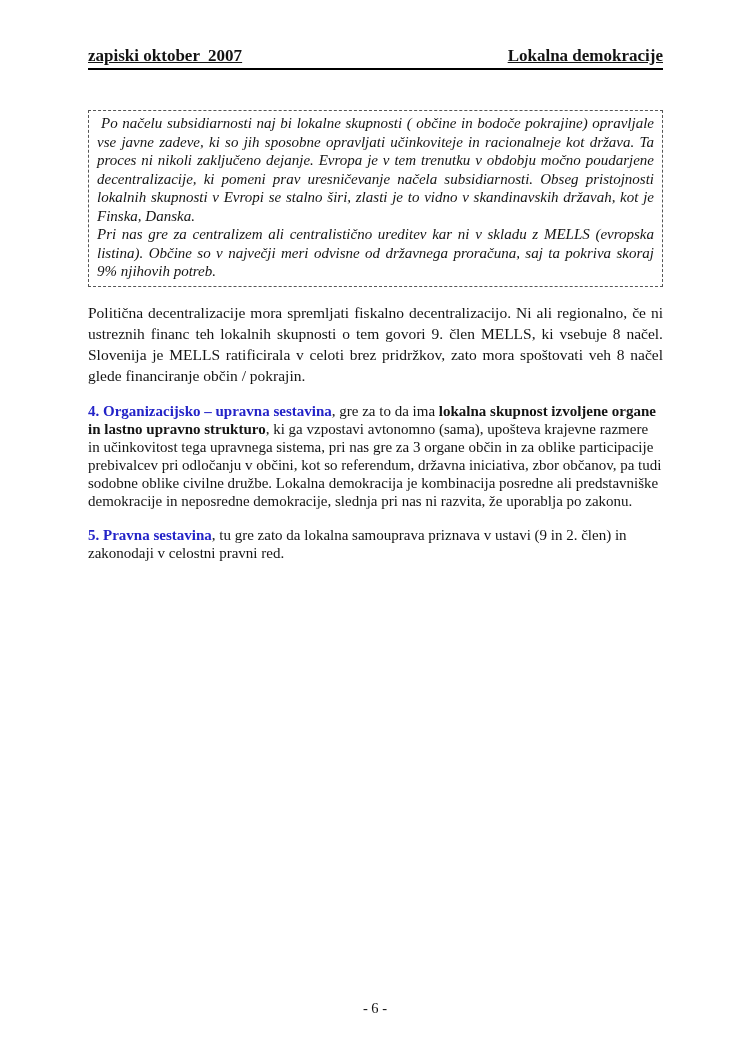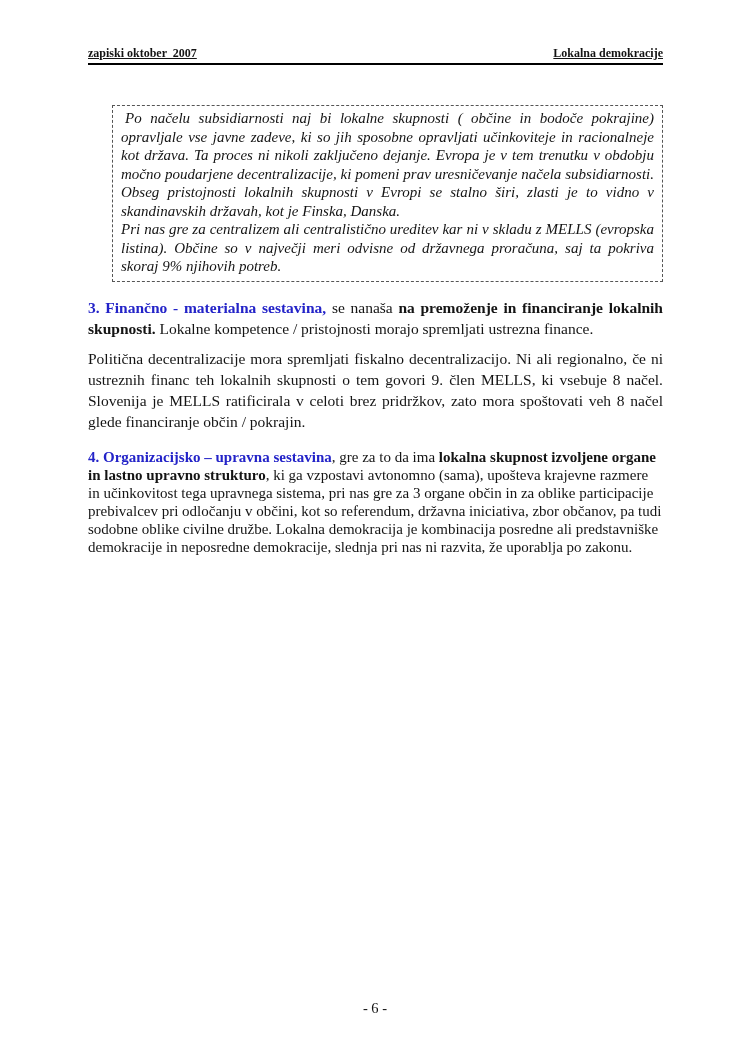--- a/index.html
+++ b/index.html
@@ -22,29 +22,28 @@
     display: flex;
     justify-content: space-between;
     align-items: flex-end;
     border-bottom: 2px solid #000000;
     padding-bottom: 2px;
     margin-bottom: 40px;
   }
   .header .h-left,
   .header .h-right {
     font-weight: 700;
-    font-size: 12px;
+    font-size: 17px;
     text-decoration: underline;
     white-space: pre-wrap;
   }
   .note-box {
     border: 1px dashed #555555;
     padding: 3px 8px 5px 8px;
     margin-bottom: 15px;
-    margin-left: 24px;
   }
   .note-p {
     margin: 0;
     font-style: italic;
     font-size: 15px;
     line-height: 18.5px;
     text-align: justify;
   }
   .note-p.first {
     text-indent: 4px;
@@ -88,24 +87,24 @@
   <div class="header">
     <span class="h-left">zapiski oktober  2007</span>
     <span class="h-right">Lokalna demokracije</span>
   </div>
 
   <div class="note-box">
     <p class="note-p first">Po načelu subsidiarnosti naj bi lokalne skupnosti ( občine in bodoče pokrajine) opravljale vse javne zadeve, ki so jih sposobne opravljati učinkoviteje in racionalneje kot država. Ta proces ni nikoli zaključeno dejanje. Evropa je v tem trenutku v obdobju močno poudarjene decentralizacije, ki pomeni prav uresničevanje načela subsidiarnosti. Obseg pristojnosti lokalnih skupnosti v Evropi se stalno širi, zlasti je to vidno v skandinavskih državah, kot je Finska, Danska.</p>
     <p class="note-p">Pri nas gre za centralizem ali centralistično ureditev kar ni v skladu z MELLS (evropska listina). Občine so v največji meri odvisne od državnega proračuna, saj ta pokriva skoraj 9% njihovih potreb.</p>
   </div>
 
-  <p class="body-p wide justify"><span class="run-heading">3. Finančno - materialna sestavina,</span><span> se nanaša </span><span class="run-bold">na premoženje in financiranje lokalnih skupnosti.</span><span> Lokalne kompetence / pristojnosti morajo spremljati ustrezna finance.</span></p>
 
   <p class="body-p wide justify"><span>Politična decentralizacije mora spremljati fiskalno decentralizacijo. Ni ali regionalno, če ni ustreznih financ teh lokalnih skupnosti o tem govori 9. člen MELLS, ki vsebuje 8 načel. Slovenija je MELLS ratificirala v celoti brez pridržkov, zato mora spoštovati veh 8 načel glede financiranje občin / pokrajin.</span></p>
 
   <p class="body-p narrow gap-before left"><span class="run-heading">4. Organizacijsko – upravna sestavina</span><span>, gre za to da ima </span><span class="run-bold">lokalna skupnost izvoljene organe in lastno upravno strukturo</span><span>, ki ga vzpostavi avtonomno (sama), upošteva krajevne razmere in učinkovitost tega upravnega sistema, pri nas gre za 3 organe občin in za oblike participacije prebivalcev pri odločanju v občini, kot so referendum, državna iniciativa, zbor občanov, pa tudi sodobne oblike civilne družbe. Lokalna demokracija je kombinacija posredne ali predstavniške demokracije in neposredne demokracije, slednja pri nas ni razvita, že uporablja po zakonu.</span></p>
 
+  <p class="body-p narrow gap-before left"><span class="run-heading">5. Pravna sestavina</span><span>, tu gre zato da lokalna samouprava priznava v ustavi (9 in 2. člen) in zakonodaji v celostni pravni red.</span></p>
 
   <div class="footer">
     <span>- 6 -</span>
   </div>
 
 </div>
 
 </body></html>

